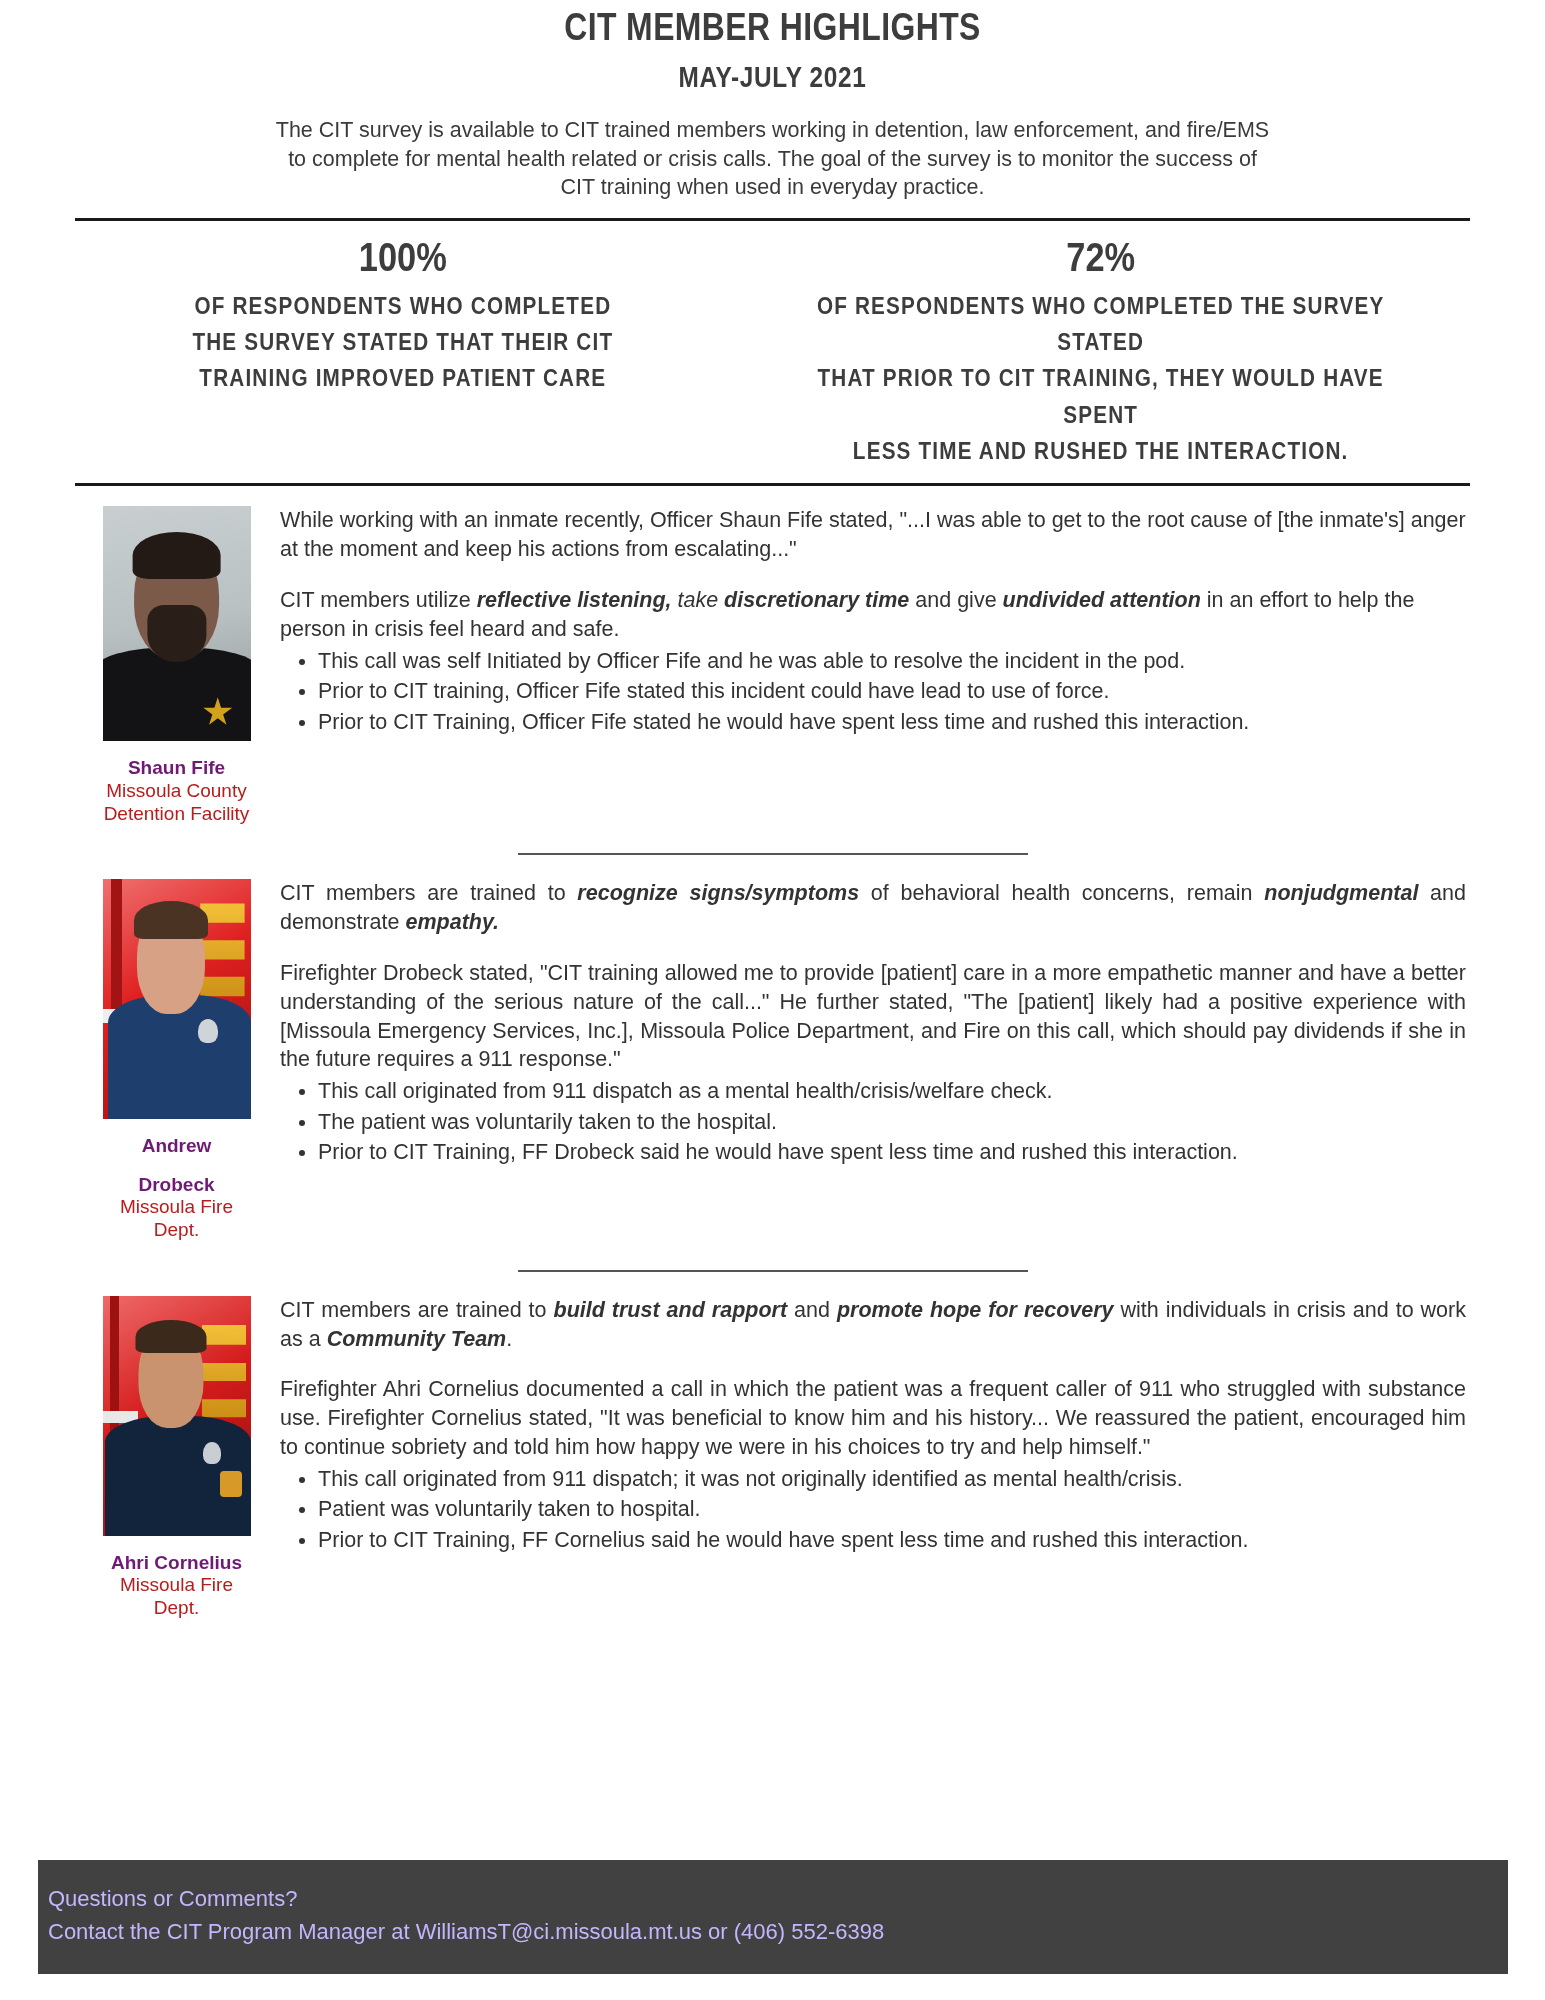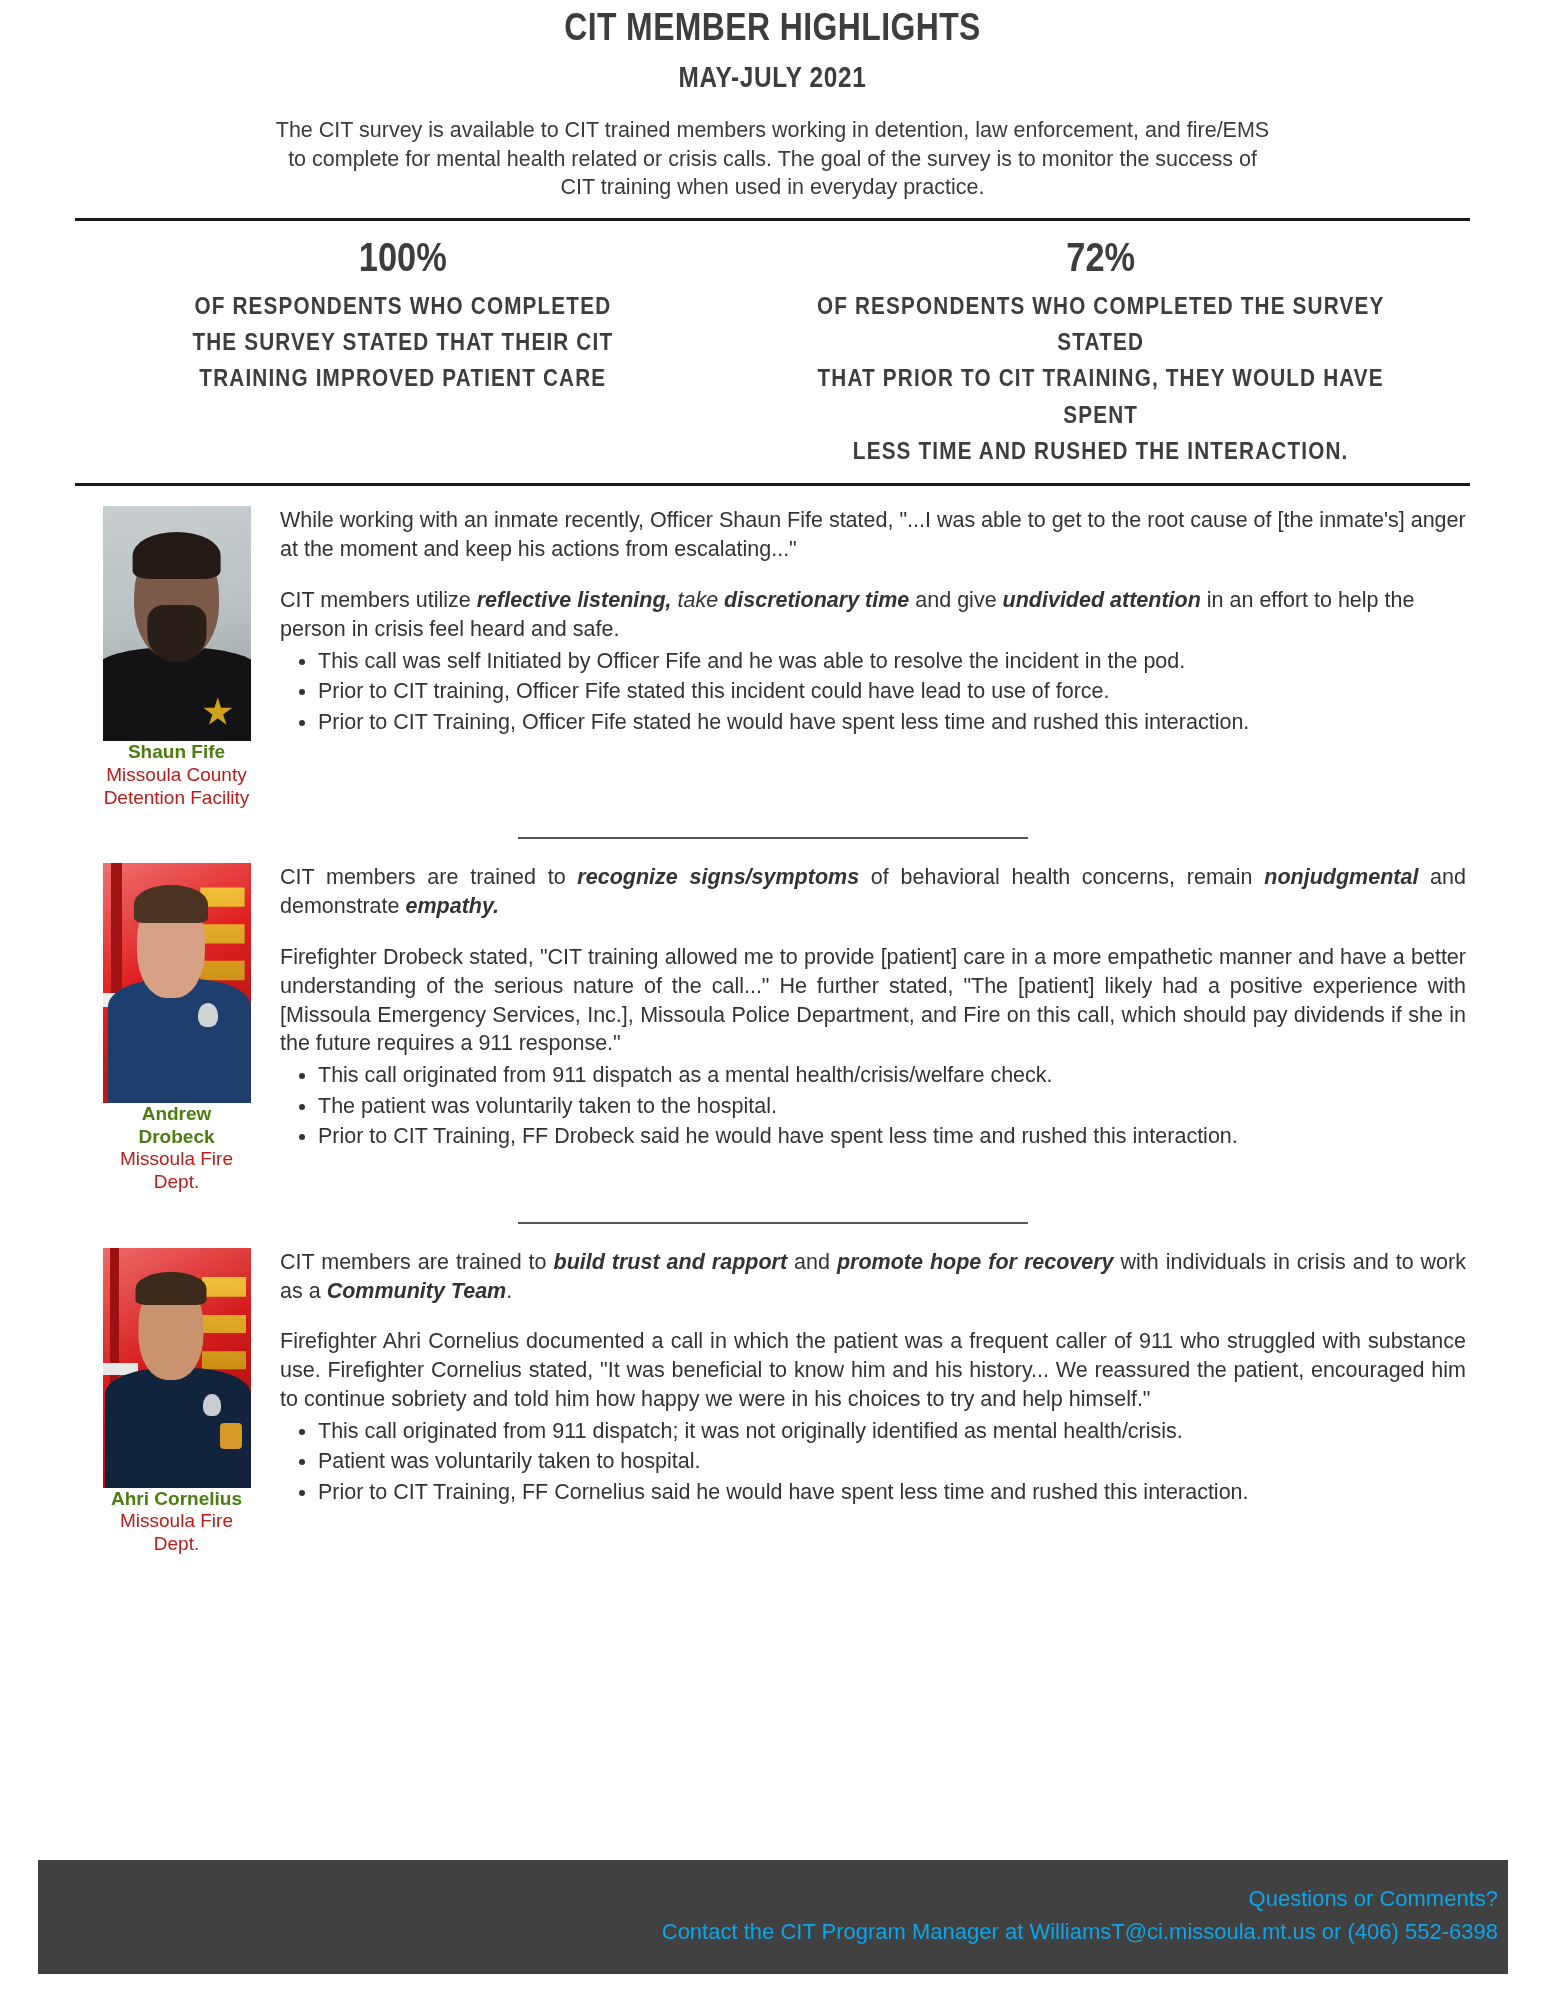--- a/index.html
+++ b/index.html
@@ -114,22 +114,22 @@
     border: 0;
     position: relative;
     overflow: hidden;
   }
   .photo.p1 { height: 235px; }
   .photo.p2 { height: 240px; }
   .photo.p3 { height: 240px; }
   .member-name {
     font-size: 19px;
     font-weight: bold;
-    color: #4d7c0f;
-    margin-top: 0;
+    color: #701a75;
+    margin-top: 16px;
     line-height: 1.18;
   }
   .member-org {
     font-size: 19px;
     color: #b91c1c;
     line-height: 1.2;
   }
   .member-body {
     flex: 1;
     padding-left: 20px;
@@ -161,22 +161,22 @@
     border-top: 2px solid #555;
   }
 
   
   .footer {
     position: absolute;
     left: 38px;
     bottom: 32px;
     width: 1470px;
     background: #414141;
-    color: #0ea5e9;
-    text-align: right;
+    color: #c4b5fd;
+    text-align: left;
     padding: 22px 10px 26px 10px;
   }
   .footer div {
     font-size: 22px;
     line-height: 1.5;
   }
 
   
   .ph-bg { position: absolute; inset: 0; }
   .f1 .ph-bg { background: linear-gradient(170deg,#c9cfd1 0%,#b9c1c3 48%,#8f9799 100%); }

